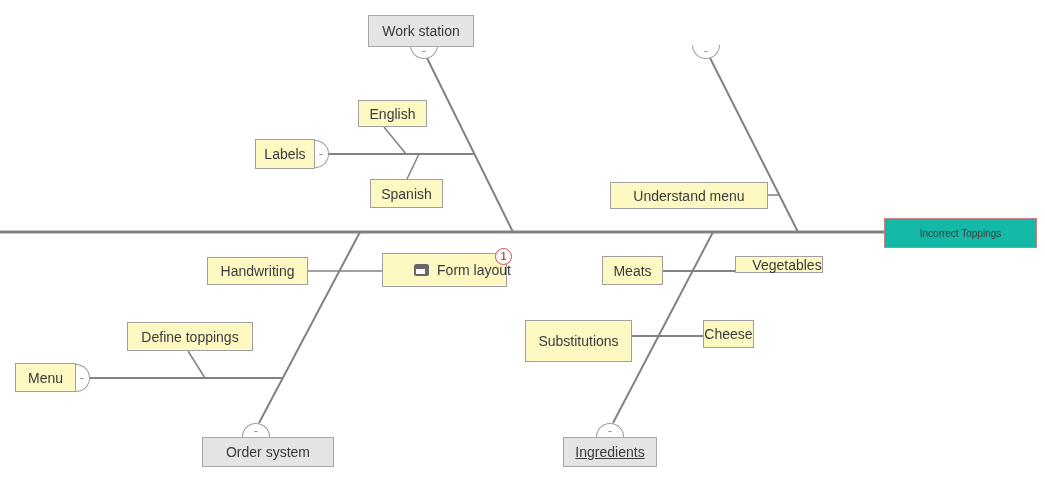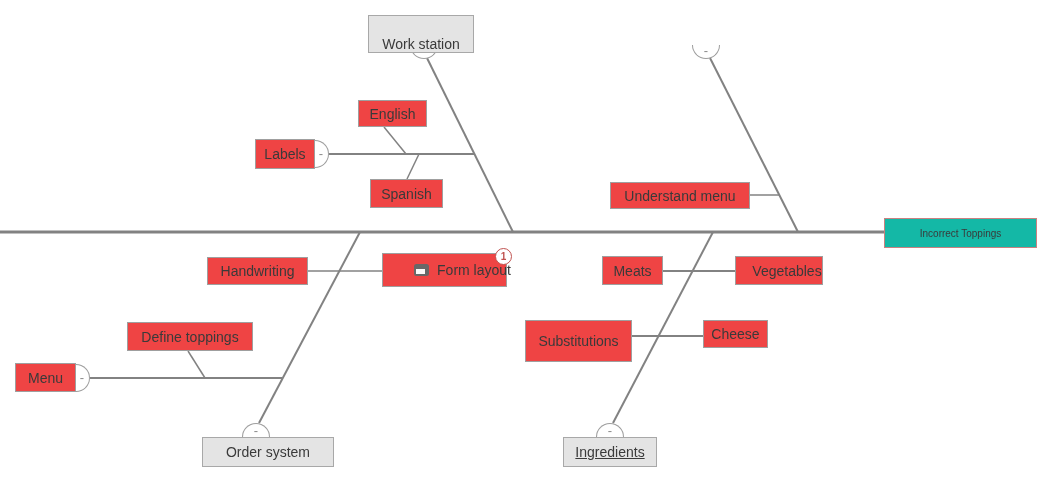--- a/index.html
+++ b/index.html
@@ -13,21 +13,21 @@
     color: #3a3a3a;
   }
   svg.wires { position: absolute; left: 0; top: 0; z-index: 1; }
 
   .node {
     position: absolute;
     z-index: 3;
     display: flex;
     align-items: center;
     justify-content: center;
-    background: #ef4444;
+    background: #fef9c3;
     border: 1px solid #9f9f9f;
     font-size: 14px;
     white-space: nowrap;
     box-sizing: border-box;
     cursor: default;
   }
   .node.cat { background: #e4e4e4; border-color: #a8a8a8; }
   .node.effect {
     background: #14b8a6;
     border-color: #c98180;
@@ -48,36 +48,36 @@
     font-size: 13px;
     line-height: 1;
     cursor: pointer;
   }
   .collapse.down  { width: 28px; height: 14px; border-top: none; border-radius: 0 0 14px 14px; }
   .collapse.up    { width: 28px; height: 15px; border-bottom: none; border-radius: 14px 14px 0 0; }
   .collapse.right { width: 15px; height: 28px; border-left: none; border-radius: 0 14px 14px 0; }
   .collapse span { transform: translateY(-1px); }
 
   
-  #n-work-station    { left: 368px; top: 15px;  width: 106px; height: 38px; align-items: flex-end; }
+  #n-work-station    { left: 368px; top: 15px;  width: 106px; height: 32px; }
   #n-wait-staff      { left: 665px; top: 15px;  width: 82px;  height: 31px; }
   #n-order-system    { left: 202px; top: 437px; width: 132px; height: 30px; }
   #n-ingredients     { left: 563px; top: 437px; width: 94px;  height: 30px; text-decoration: underline; }
   #n-labels          { left: 255px; top: 139px; width: 60px;  height: 30px; }
   #n-english         { left: 358px; top: 100px; width: 69px;  height: 27px; }
   #n-spanish         { left: 370px; top: 179px; width: 73px;  height: 29px; }
-  #n-understand-menu { left: 610px; top: 182px; width: 140px; height: 27px; text-align: right; }
+  #n-understand-menu { left: 610px; top: 182px; width: 158px; height: 27px; text-align: right; }
   #n-handwriting     { left: 207px; top: 257px; width: 101px; height: 28px; }
   #n-form-layout     { left: 382px; top: 253px; width: 125px; height: 34px; padding-left: 36px; }
   #n-define-toppings { left: 127px; top: 322px; width: 126px; height: 29px; }
   #n-menu            { left: 15px;  top: 363px; width: 61px;  height: 29px; }
   #n-meats           { left: 602px; top: 256px; width: 61px;  height: 29px; }
-  #n-vegetables      { left: 735px; top: 256px; width: 88px;  height: 29px; padding-left: 16px; }
+  #n-vegetables      { left: 735px; top: 256px; width: 88px;  height: 17px; padding-left: 16px; }
   #n-substitutions   { left: 525px; top: 320px; width: 107px; height: 42px; }
-  #n-cheese          { left: 703px; top: 320px; width: 65px;  height: 28px; }
+  #n-cheese          { left: 703px; top: 320px; width: 51px;  height: 28px; }
   #n-effect          { left: 884px; top: 218px; width: 153px; height: 30px; }
 
   
   #c-work-station { left: 410px; top: 45px; }
   #c-wait-staff   { left: 692px; top: 45px; }
   #c-order-system { left: 242px; top: 423px; }
   #c-ingredients  { left: 596px; top: 423px; }
   #c-labels       { left: 314px; top: 140px; }
   #c-menu         { left: 75px;  top: 364px; }
 

